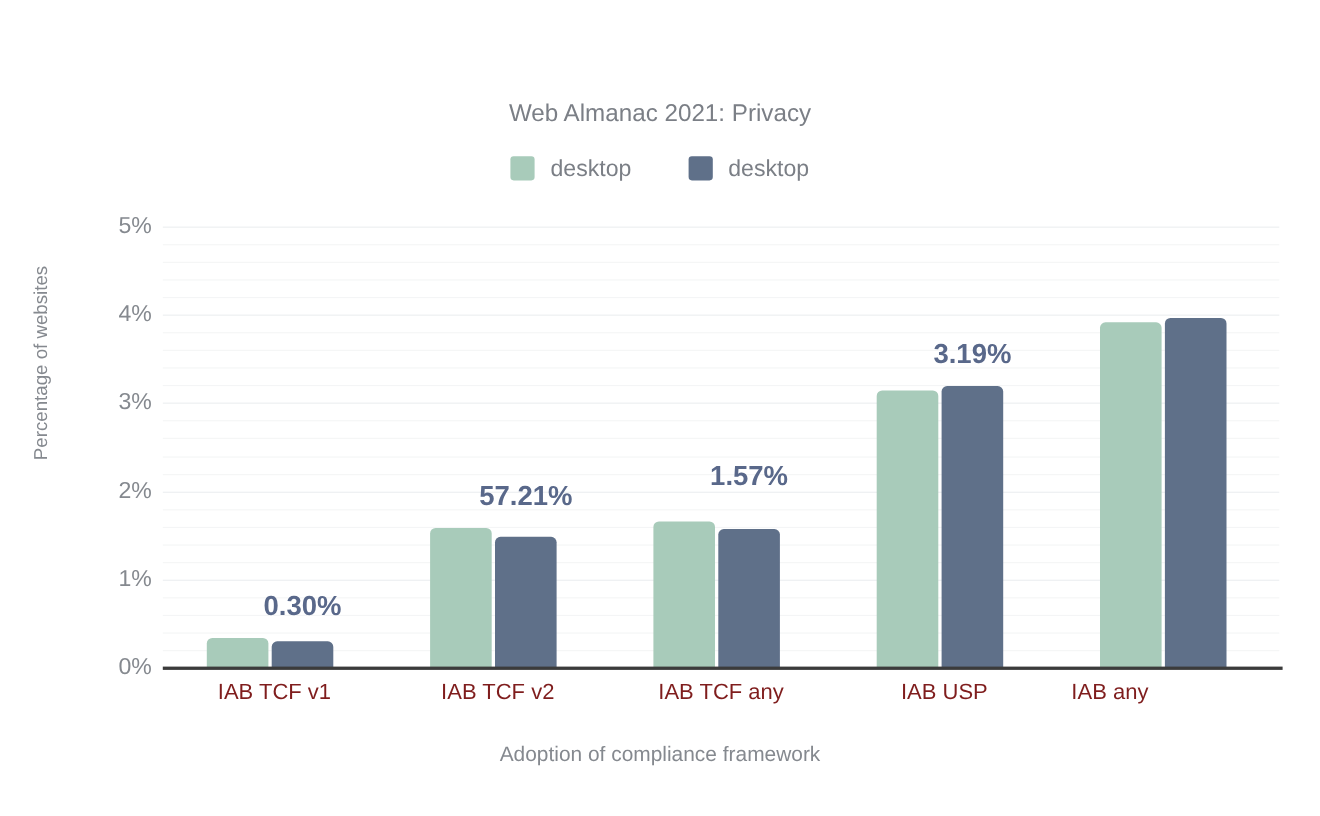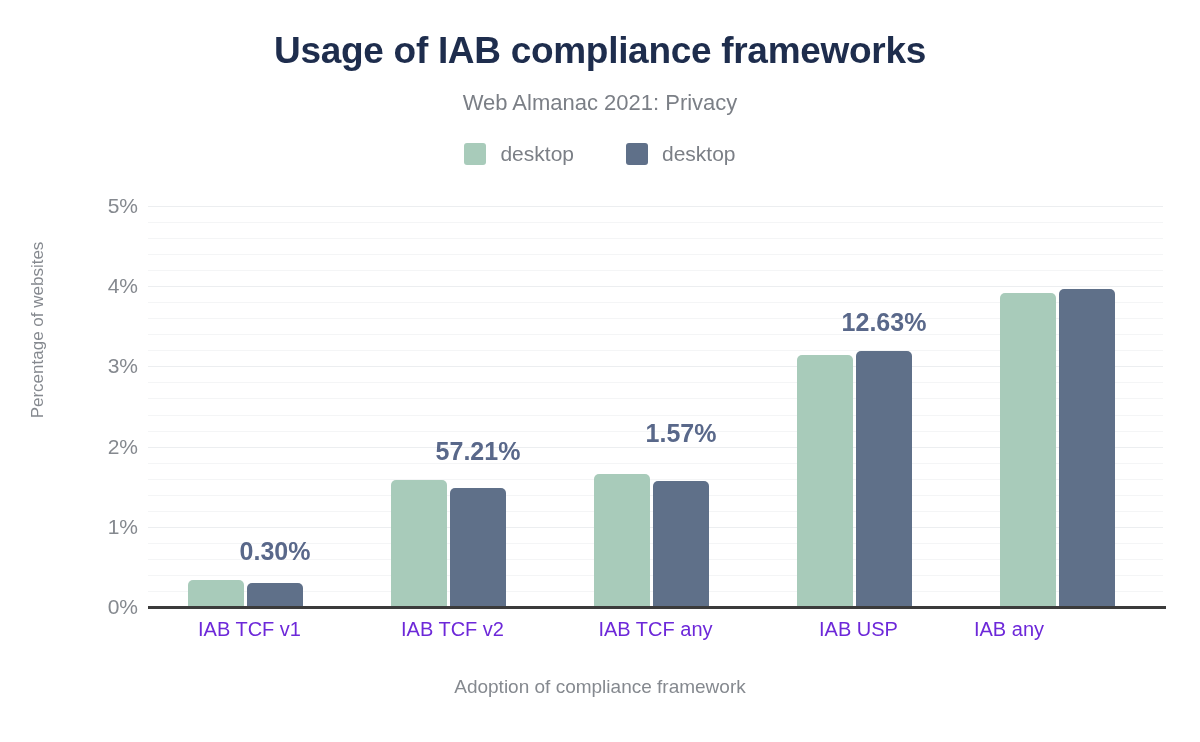--- a/index.html
+++ b/index.html
@@ -23,21 +23,21 @@
     text-align: center;
     font-size: 22px; font-weight: normal;
     color: #7b7f86;
   }
 
   
   .legend {
     position: absolute; top: 142px; left: 0; width: 1200px;
     display: flex; justify-content: center; align-items: center; gap: 52px;
   }
-  .legend-item { display: flex; align-items: center; gap: 14px; }
+  .legend-item { display: flex; gap: 14px; }
   .legend-swatch { width: 22px; height: 22px; border-radius: 3px; display: block; }
   .legend-label { font-size: 21px; color: #7b7f86; }
 
   
   .plot {
     position: absolute;
     left: 148px; top: 206px;
     width: 1015px; height: 401px;
   }
   .gridline {
@@ -80,34 +80,33 @@
     text-align: center;
     font-size: 25px; font-weight: bold;
     color: #59688a;
     white-space: nowrap;
   }
 
   
   .xtick {
     position: absolute; top: 618px;
     width: 220px; text-align: center;
-    font-size: 20px; color: #6d28d9;
+    font-size: 20px; color: #7f1d1d;
   }
   .xlabel {
     position: absolute; top: 676px; left: 0; width: 1200px;
     text-align: center;
     font-size: 19px; color: #85898f;
   }
 </style>
 </head>
 <body>
 
 <div id="chart-root">
 
-  <div class="chart-title">Usage of IAB compliance frameworks</div>
   <div class="chart-subtitle">Web Almanac 2021: Privacy</div>
 
   <div class="legend">
     <div class="legend-item">
       <span class="legend-swatch" style="background: rgb(168, 203, 186);"></span>
       <span class="legend-label">desktop</span>
     </div>
     <div class="legend-item">
       <span class="legend-swatch" style="background: rgb(95, 112, 137);"></span>
       <span class="legend-label">desktop</span>
@@ -156,21 +155,21 @@
         <div class="value-label" style="bottom: 140.716px;">57.21%</div>
       </div>
       <div class="group" style="left: 406px; width: 203px;">
         <div class="bar desktop" style="height: 133.132px; background: rgb(168, 203, 186);"></div>
         <div class="bar mobile" style="height: 125.914px; background: rgb(95, 112, 137);"></div>
         <div class="value-label" style="bottom: 159px;">1.57%</div>
       </div>
       <div class="group" style="left: 609px; width: 203px;">
         <div class="bar desktop" style="height: 251.828px; background: rgb(168, 203, 186);"></div>
         <div class="bar mobile" style="height: 255.838px; background: rgb(95, 112, 137);"></div>
-        <div class="value-label" style="bottom: 269.838px;">12.63%</div>
+        <div class="value-label" style="bottom: 269.838px;">3.19%</div>
       </div>
       <div class="group" style="left: 812px; width: 203px;">
         <div class="bar desktop" style="height: 313.582px; background: rgb(168, 203, 186);"></div>
         <div class="bar mobile" style="height: 318.394px; background: rgb(95, 112, 137);"></div>
       </div>
     </div>
   <div class="axis-baseline"></div>
 
   <div id="yticks">
       <div class="ytick" style="top: 607px;">0%</div>

